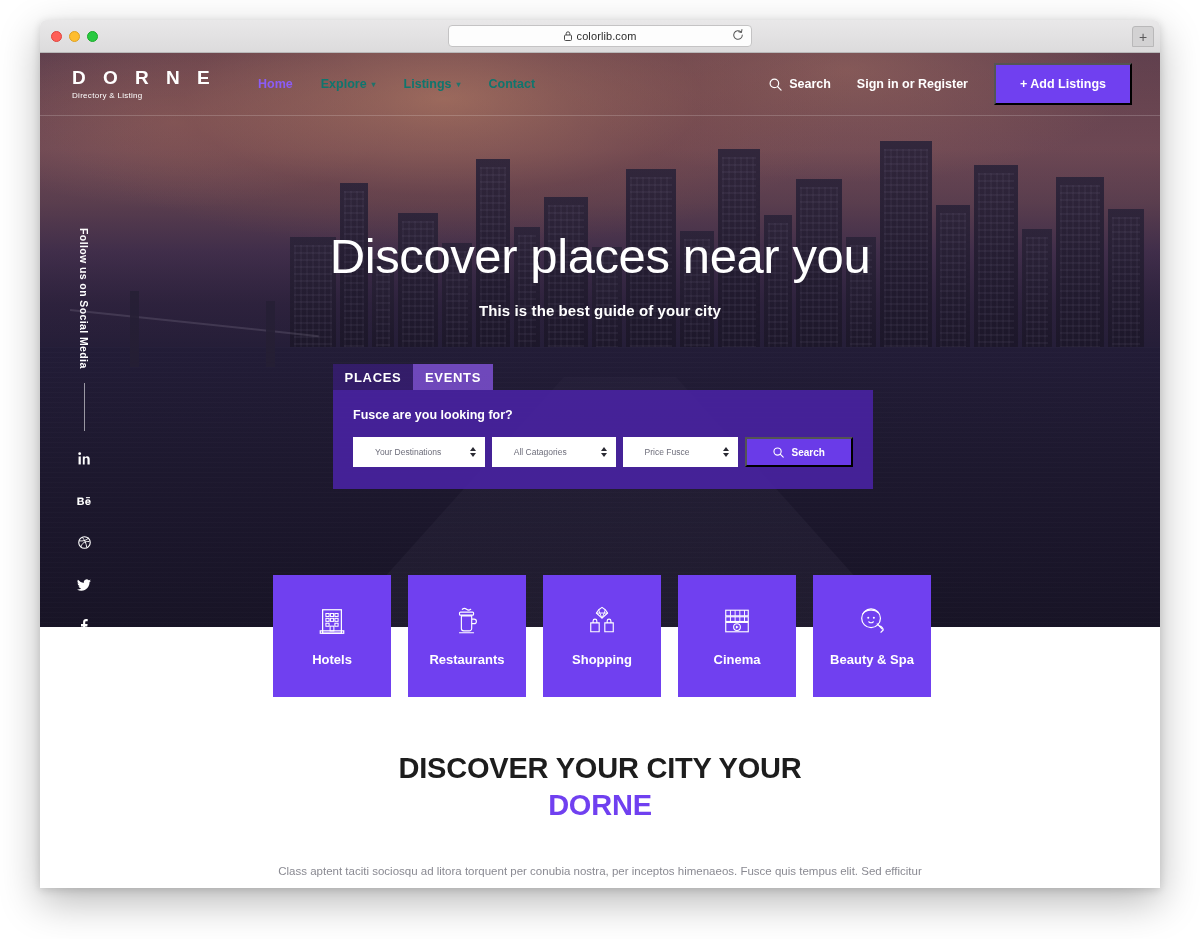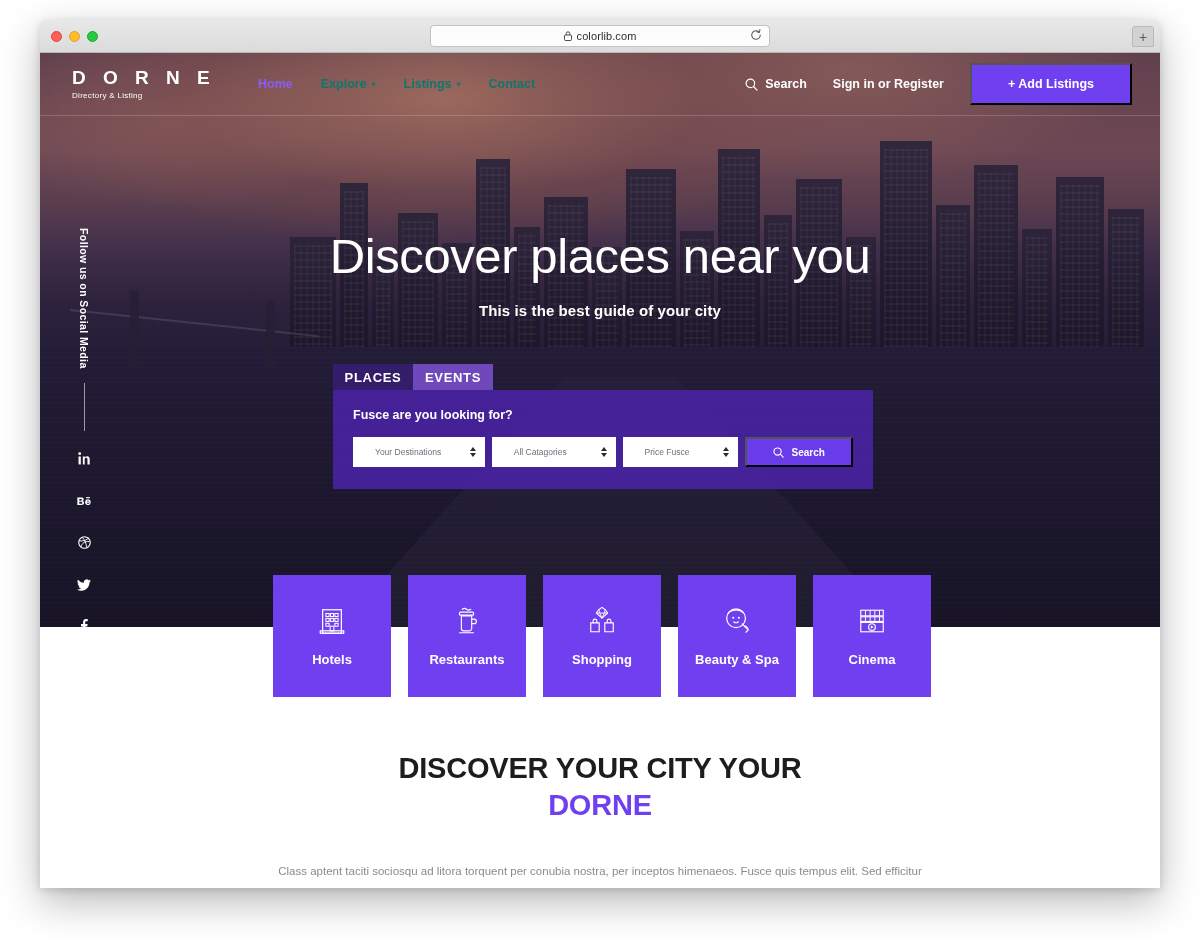--- a/index.html
+++ b/index.html
@@ -44,21 +44,21 @@
   .tl { width: 11px; height: 11px; border-radius: 50%; }
   .tl-red { background: #ff5f57; border: 0.5px solid #e0443e; }
   .tl-yellow { background: #ffbd2e; border: 0.5px solid #dea123; }
   .tl-green { background: #28c940; border: 0.5px solid #1aab29; }
 
   .url-bar {
     position: absolute;
     left: 50%;
     transform: translateX(-50%);
     top: 5px;
-    width: 340px;
+    width: 304px;
     height: 22px;
     background: #fdfdfd;
     border: 1px solid #c4c3c4;
     border-radius: 4px;
     display: flex;
     align-items: center;
     justify-content: center;
     gap: 5px;
   }
   .url-text {
@@ -245,21 +245,21 @@
     font-size: 12.5px;
     font-weight: bold;
     color: #fff;
     white-space: nowrap;
   }
   .btn-add {
     background: #7040f0;
     color: #fff;
     font-size: 12.5px;
     font-weight: bold;
-    padding: 12px 36px;
+    padding: 12px 24px;
     white-space: nowrap;
   }
 
   
   .social-rail {
     position: absolute;
     left: 24px;
     top: 175px;
     width: 40px;
     display: flex;
@@ -698,46 +698,46 @@
           <path d="M4 18 h9 v9.5 h-9 z" fill="none" stroke="#ffffff" stroke-width="1.2"></path>
           <path d="M6.5 18 v-2 a2 2 0 0 1 4 0 v2" fill="none" stroke="#ffffff" stroke-width="1.2"></path>
           <path d="M19 18 h9 v9.5 h-9 z" fill="none" stroke="#ffffff" stroke-width="1.2"></path>
           <path d="M21.5 18 v-2 a2 2 0 0 1 4 0 v2" fill="none" stroke="#ffffff" stroke-width="1.2"></path>
         </svg>
         <span class="card-label">Shopping</span>
       </div>
 
       <div class="card">
         <svg class="card-icon" width="30" height="30" viewBox="0 0 32 32">
-          <circle cx="15" cy="13" r="10" fill="none" stroke="#ffffff" stroke-width="1.3"></circle>
-          <path d="M6.5 8 c3-4 12-5 16-1" fill="none" stroke="#ffffff" stroke-width="1.3" stroke-linecap="round"></path>
-          <circle cx="12" cy="12.5" r="1.1" fill="#ffffff"></circle>
-          <circle cx="18" cy="12.5" r="1.1" fill="#ffffff"></circle>
-          <path d="M12.5 16.8 c1.6 1.4 3.4 1.4 5 0" fill="none" stroke="#ffffff" stroke-width="1.2" stroke-linecap="round"></path>
-          <path d="M21.5 19 l5.5 5.5" fill="none" stroke="#ffffff" stroke-width="1.3" stroke-linecap="round"></path>
-          <path d="M24 21.5 c2 0 4 2 4 4 l-2.5 2.5" fill="none" stroke="#ffffff" stroke-width="1.2" stroke-linecap="round"></path>
-        </svg>
-        <span class="card-label">Beauty &amp; Spa</span>
-      </div>
-
-      <div class="card">
-        <svg class="card-icon" width="30" height="30" viewBox="0 0 32 32">
           <rect x="4" y="4.5" width="24" height="6" fill="none" stroke="#ffffff" stroke-width="1.2"></rect>
           <line x1="9" y1="4.5" x2="9" y2="10.5" stroke="#ffffff" stroke-width="1"></line>
           <line x1="14" y1="4.5" x2="14" y2="10.5" stroke="#ffffff" stroke-width="1"></line>
           <line x1="19" y1="4.5" x2="19" y2="10.5" stroke="#ffffff" stroke-width="1"></line>
           <line x1="24" y1="4.5" x2="24" y2="10.5" stroke="#ffffff" stroke-width="1"></line>
           <rect x="4" y="11.5" width="24" height="5" fill="none" stroke="#ffffff" stroke-width="1.2"></rect>
           <line x1="9" y1="11.5" x2="9" y2="16.5" stroke="#ffffff" stroke-width="1"></line>
           <line x1="14" y1="11.5" x2="14" y2="16.5" stroke="#ffffff" stroke-width="1"></line>
           <line x1="19" y1="11.5" x2="19" y2="16.5" stroke="#ffffff" stroke-width="1"></line>
           <line x1="24" y1="11.5" x2="24" y2="16.5" stroke="#ffffff" stroke-width="1"></line>
           <rect x="4" y="17.5" width="24" height="10" fill="none" stroke="#ffffff" stroke-width="1.2"></rect>
           <circle cx="16" cy="22.5" r="3.6" fill="none" stroke="#ffffff" stroke-width="1.2"></circle>
           <path d="M14.8 20.7 l3 1.8 -3 1.8 z" fill="#ffffff"></path>
         </svg>
         <span class="card-label">Cinema</span>
       </div>
 
+      <div class="card">
+        <svg class="card-icon" width="30" height="30" viewBox="0 0 32 32">
+          <circle cx="15" cy="13" r="10" fill="none" stroke="#ffffff" stroke-width="1.3"></circle>
+          <path d="M6.5 8 c3-4 12-5 16-1" fill="none" stroke="#ffffff" stroke-width="1.3" stroke-linecap="round"></path>
+          <circle cx="12" cy="12.5" r="1.1" fill="#ffffff"></circle>
+          <circle cx="18" cy="12.5" r="1.1" fill="#ffffff"></circle>
+          <path d="M12.5 16.8 c1.6 1.4 3.4 1.4 5 0" fill="none" stroke="#ffffff" stroke-width="1.2" stroke-linecap="round"></path>
+          <path d="M21.5 19 l5.5 5.5" fill="none" stroke="#ffffff" stroke-width="1.3" stroke-linecap="round"></path>
+          <path d="M24 21.5 c2 0 4 2 4 4 l-2.5 2.5" fill="none" stroke="#ffffff" stroke-width="1.2" stroke-linecap="round"></path>
+        </svg>
+        <span class="card-label">Beauty &amp; Spa</span>
+      </div>
+
     </div>
 
   </div>
 </div>
 
 </body></html>

